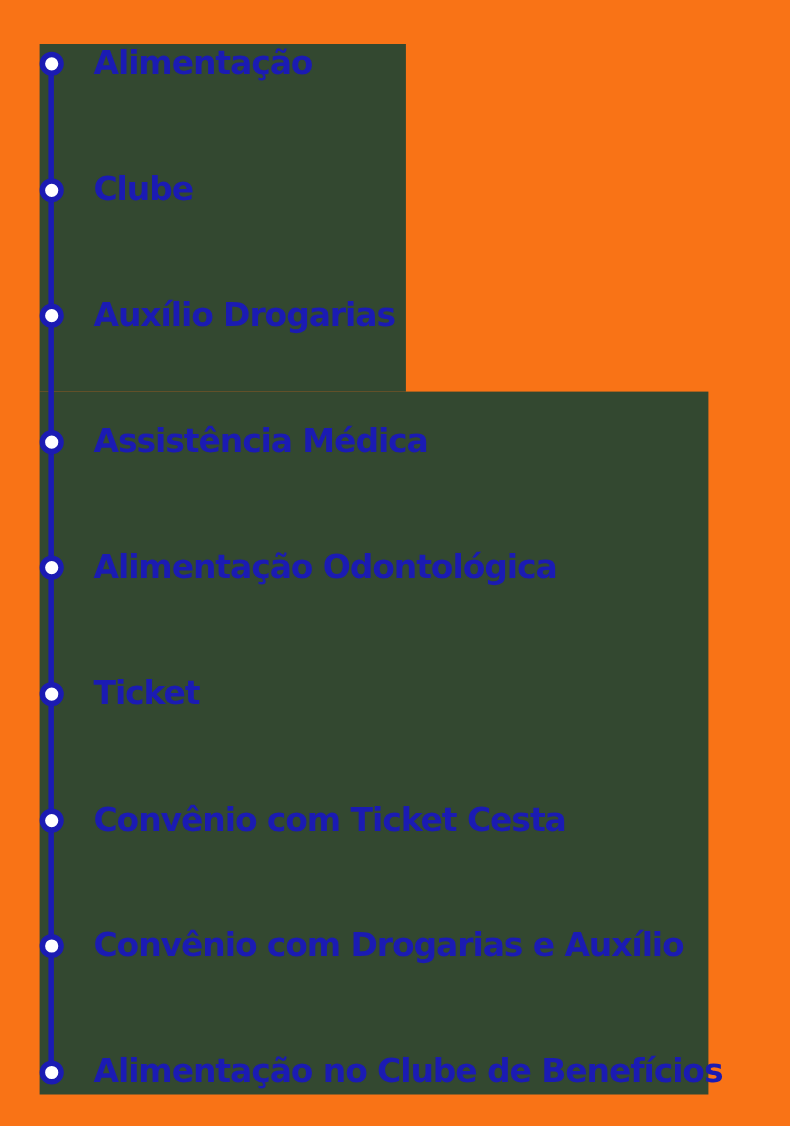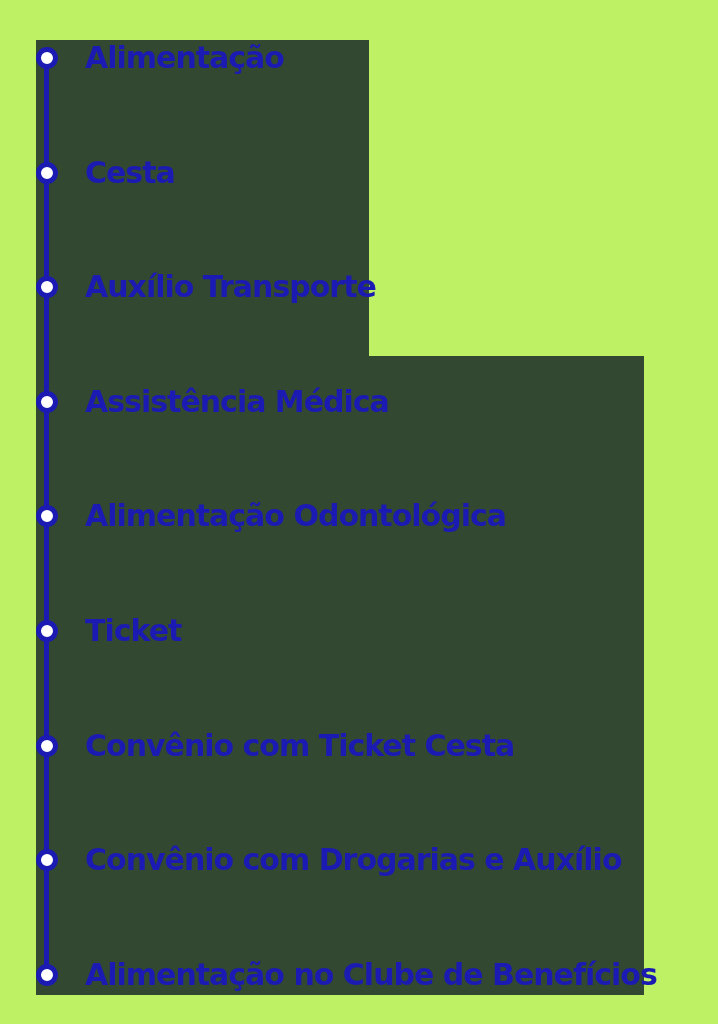--- a/index.html
+++ b/index.html
@@ -1,21 +1,21 @@
 <!DOCTYPE html>
 <html><head>
 <meta charset="utf-8">
 <style>
   * { margin: 0; padding: 0; box-sizing: border-box; }
   html, body { background: #ffffff; }
   .stage {
     position: relative;
     width: 718px;
     height: 1024px;
-    background: #bef264;
+    background: #f97316;
     overflow: hidden;
     font-family: "DejaVu Sans", sans-serif;
   }
   .panel {
     position: absolute;
     background: #334830;
   }
   .panel-top {
     left: 36px;
     top: 40px;
@@ -75,26 +75,26 @@
 
   <div class="timeline-line"></div>
 
   <div class="item" style="top:58px">
     <span class="dot"></span>
     <span class="label">Alimentação</span>
   </div>
 
   <div class="item" style="top:173px">
     <span class="dot"></span>
-    <span class="label">Cesta</span>
+    <span class="label">Clube</span>
   </div>
 
   <div class="item" style="top:287px">
     <span class="dot"></span>
-    <span class="label">Auxílio Transporte</span>
+    <span class="label">Auxílio Drogarias</span>
   </div>
 
   <div class="item" style="top:402px">
     <span class="dot"></span>
     <span class="label">Assistência Médica</span>
   </div>
 
   <div class="item" style="top:516px">
     <span class="dot"></span>
     <span class="label">Alimentação Odontológica</span>

